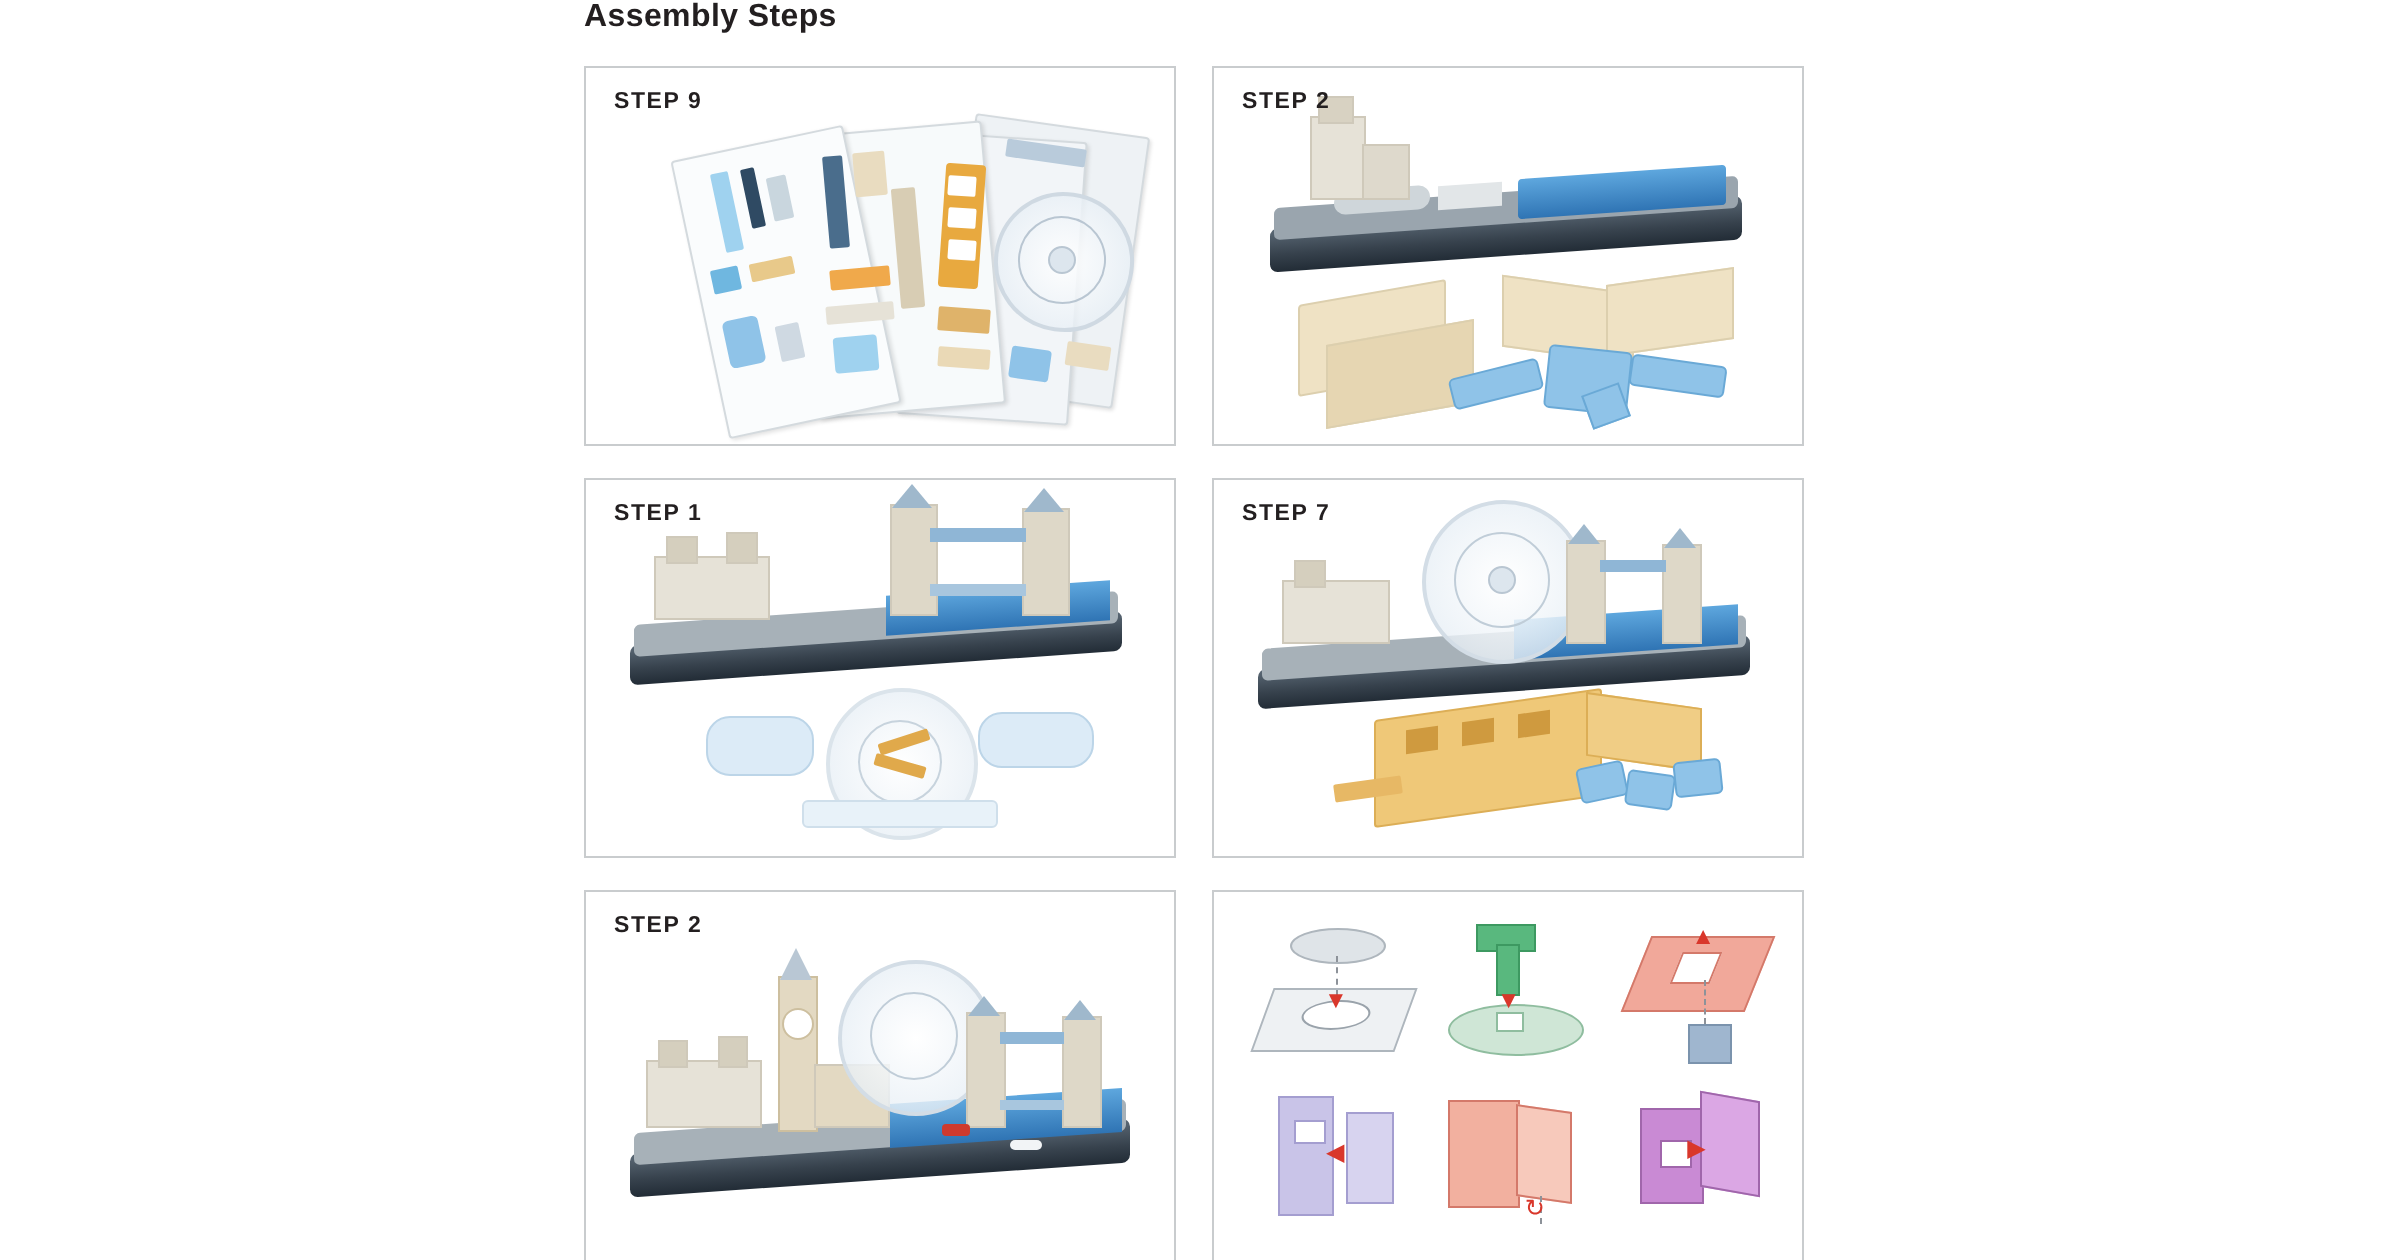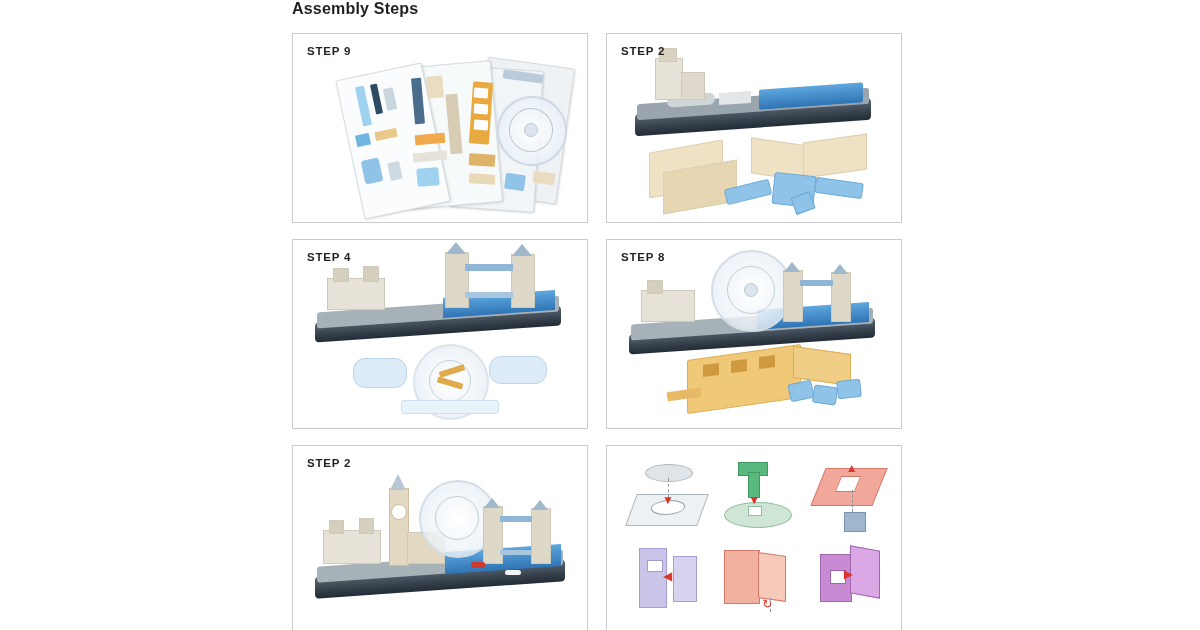--- a/index.html
+++ b/index.html
@@ -226,21 +226,21 @@
           <div class="blue-part" style="left:166px; top:140px; width:40px; height:30px; transform: rotate(6deg); border-radius:3px;"></div>
           <div class="blue-part" style="left:208px; top:146px; width:46px; height:14px; transform: rotate(8deg); border-radius:3px;"></div>
           <div class="blue-part" style="left:186px; top:160px; width:18px; height:16px; transform: rotate(-20deg);"></div>
         </div>
       </div>
     </div>
 
     <div class="row">
 
       <div class="card">
-        <div class="step-label">STEP 4</div>
+        <div class="step-label">STEP 1</div>
         <div class="art">
 
           <div class="base" style="left:22px; top:74px; width:246px; height:20px; transform: skewY(-4deg);"></div>
           <div style="position:absolute; left:24px; top:64px; width:242px; height:16px; background:#a7b1b8; transform: skewY(-4deg); border-radius:3px;"></div>
           <div class="water" style="left:150px; top:54px; width:112px; height:20px; transform: skewY(-4deg); background:linear-gradient(180deg,#5ea7de,#2f74b4);"></div>
 
           <div class="bldg" style="left:34px; top:38px; width:56px; height:30px;"></div>
           <div class="bldg" style="left:40px; top:28px; width:14px; height:12px; background:#d5cfbe;"></div>
           <div class="bldg" style="left:70px; top:26px; width:14px; height:14px; background:#d5cfbe;"></div>
 
@@ -255,21 +255,21 @@
           <div class="wheel-inner" style="left:136px; top:120px; width:40px; height:40px; border-color:#c7d3dd;"></div>
           <div style="position:absolute; left:60px; top:118px; width:52px; height:28px; background:#dcebf7; border:1px solid #bcd5e8; border-radius:12px;"></div>
           <div style="position:absolute; left:196px; top:116px; width:56px; height:26px; background:#dcebf7; border:1px solid #bcd5e8; border-radius:12px;"></div>
           <div class="strip" style="left:146px; top:128px; width:26px; height:6px; background:#e0a94b; transform:rotate(-18deg);"></div>
           <div class="strip" style="left:144px; top:140px; width:26px; height:6px; background:#e0a94b; transform:rotate(16deg);"></div>
           <div style="position:absolute; left:108px; top:160px; width:96px; height:12px; background:#e8f2f9; border:1px solid #cfdfeb; border-radius:3px;"></div>
         </div>
       </div>
 
       <div class="card">
-        <div class="step-label">STEP 8</div>
+        <div class="step-label">STEP 7</div>
         <div class="art">
 
           <div class="base" style="left:22px; top:86px; width:246px; height:20px; transform: skewY(-4deg);"></div>
           <div style="position:absolute; left:24px; top:76px; width:242px; height:16px; background:#a7b1b8; transform: skewY(-4deg); border-radius:3px;"></div>
           <div class="water" style="left:150px; top:66px; width:112px; height:20px; transform: skewY(-4deg); background:linear-gradient(180deg,#5ea7de,#2f74b4);"></div>
 
           <div class="bldg" style="left:34px; top:50px; width:52px; height:30px;"></div>
           <div class="bldg" style="left:40px; top:40px; width:14px; height:12px; background:#d5cfbe;"></div>
 
           <div class="wheel" style="left:104px; top:10px; width:78px; height:78px; border-color:#d3dde6;"></div>

